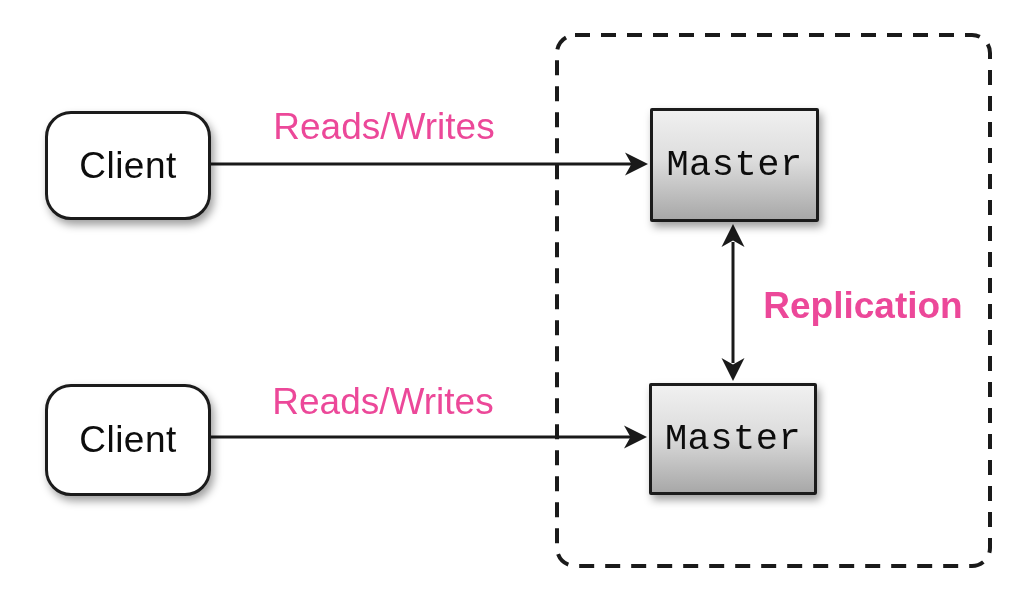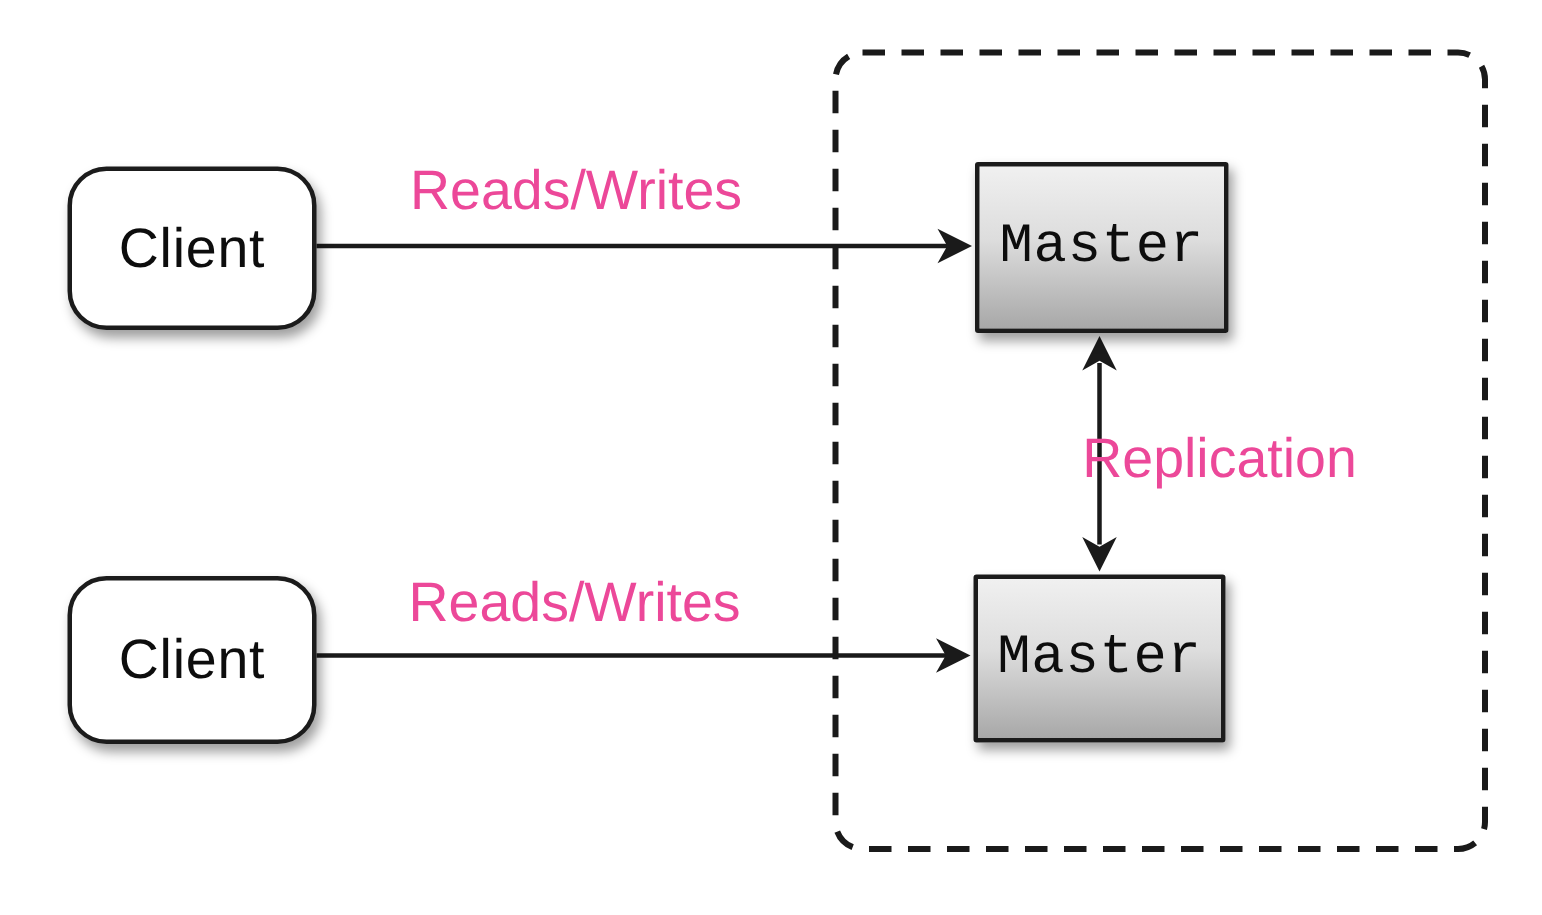--- a/index.html
+++ b/index.html
@@ -52,21 +52,21 @@
   .master-bottom { left: 649px; top: 383px; width: 168px; height: 112px; }
   .edge-label {
     position: absolute;
     transform: translate(-50%, -50%);
     font-size: 37px;
     color: #ec4899;
     white-space: nowrap;
   }
   .label-rw-top  { left: 384px; top: 127px; }
   .label-rw-bot  { left: 383px; top: 402px; }
-  .label-repl    { left: 813px; top: 306px; }
+  .label-repl    { left: 863px; top: 306px; font-weight: bold; }
 </style>
 </head>
 <body>
 
 <div class="stage">
 
   <svg class="edge-layer" viewBox="0 0 1028 610">
 
     <rect x="557" y="35" width="433" height="531" rx="18" ry="18" fill="none" stroke="#1a1a1a" stroke-width="4" stroke-dasharray="15 11"></rect>
 

